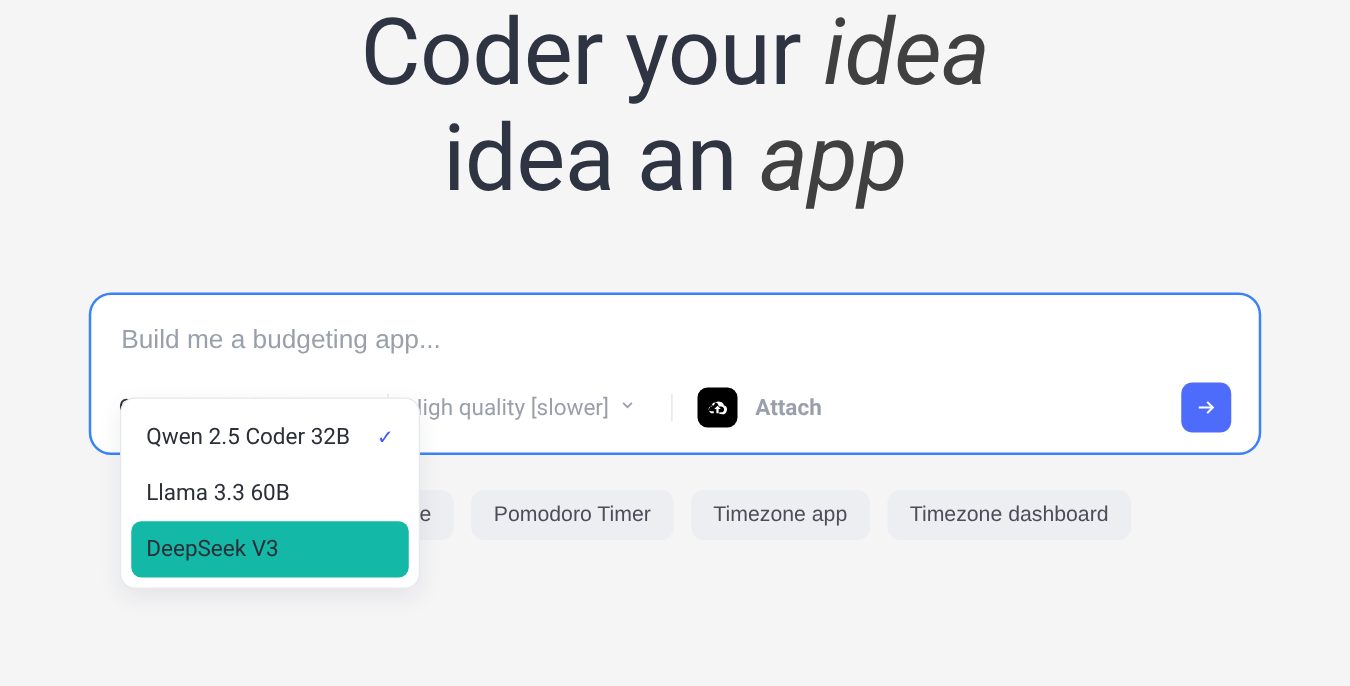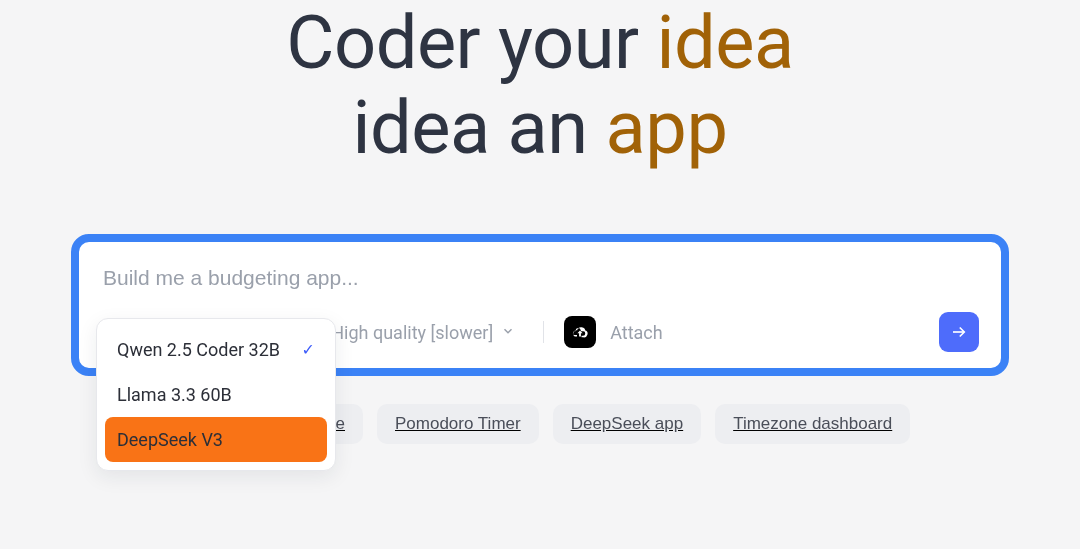--- a/index.html
+++ b/index.html
@@ -20,27 +20,28 @@
       padding-top: 0;
     }
     .hero h1 {
       font-size: 74px;
       font-weight: 400;
       color: #2e3442;
       line-height: 1.15;
       letter-spacing: -0.5px;
     }
     .hero h1 .accent {
-      color: #a16207;
+      color: #404040;
+      font-style: italic;
     }
     .prompt-card {
       width: 938px;
       margin: 64px auto 0 auto;
       background: #ffffff;
-      border: 8px solid #3b82f6;
+      border: 2px solid #3b82f6;
       border-radius: 18px;
       padding: 22px 22px 16px 22px;
       position: relative;
     }
     .prompt-input {
       width: 100%;
       border: none;
       outline: none;
       font-size: 21px;
       color: #9aa0ab;
@@ -100,20 +101,21 @@
       background: #000000;
       border-radius: 8px;
       display: flex;
       align-items: center;
       justify-content: center;
       color: #ffffff;
     }
     .attach-label {
       font-size: 18px;
       color: #9aa0ab;
+      font-weight: bold;
     }
     .submit-btn {
       margin-left: auto;
       width: 40px;
       height: 40px;
       background: #4e6cfb;
       border: none;
       border-radius: 9px;
       display: flex;
       align-items: center;
@@ -141,32 +143,31 @@
       display: flex;
       align-items: center;
       justify-content: space-between;
       font-size: 18px;
       color: #2c2f38;
       padding: 12px 12px;
       border-radius: 8px;
       cursor: pointer;
     }
     .dropdown-item.hovered {
-      background: #f97316;
+      background: #14b8a6;
     }
     .dropdown-item .check-icon {
       font-size: 16px;
     }
     .chips-row {
       width: 938px;
       margin: 28px auto 0 auto;
       display: flex;
       gap: 14px;
       justify-content: flex-start;
-      text-decoration: underline;
     }
     .chip {
       background: #edeef1;
       border: none;
       border-radius: 10px;
       padding: 10px 18px;
       font-size: 17px;
       color: #4a4e59;
       cursor: pointer;
       white-space: nowrap;
@@ -234,15 +235,15 @@
     </div>
     <div class="dropdown-item hovered">
       <span>DeepSeek V3</span>
     </div>
   </div>
 
 <div class="chips-row" id="chips-row">
     <div style="width: 218px;"></div>
     <button class="chip partial">age</button>
     <button class="chip">Pomodoro Timer</button>
-    <button class="chip">DeepSeek app</button>
+    <button class="chip">Timezone app</button>
     <button class="chip">Timezone dashboard</button>
   </div>
 
 </body></html>

